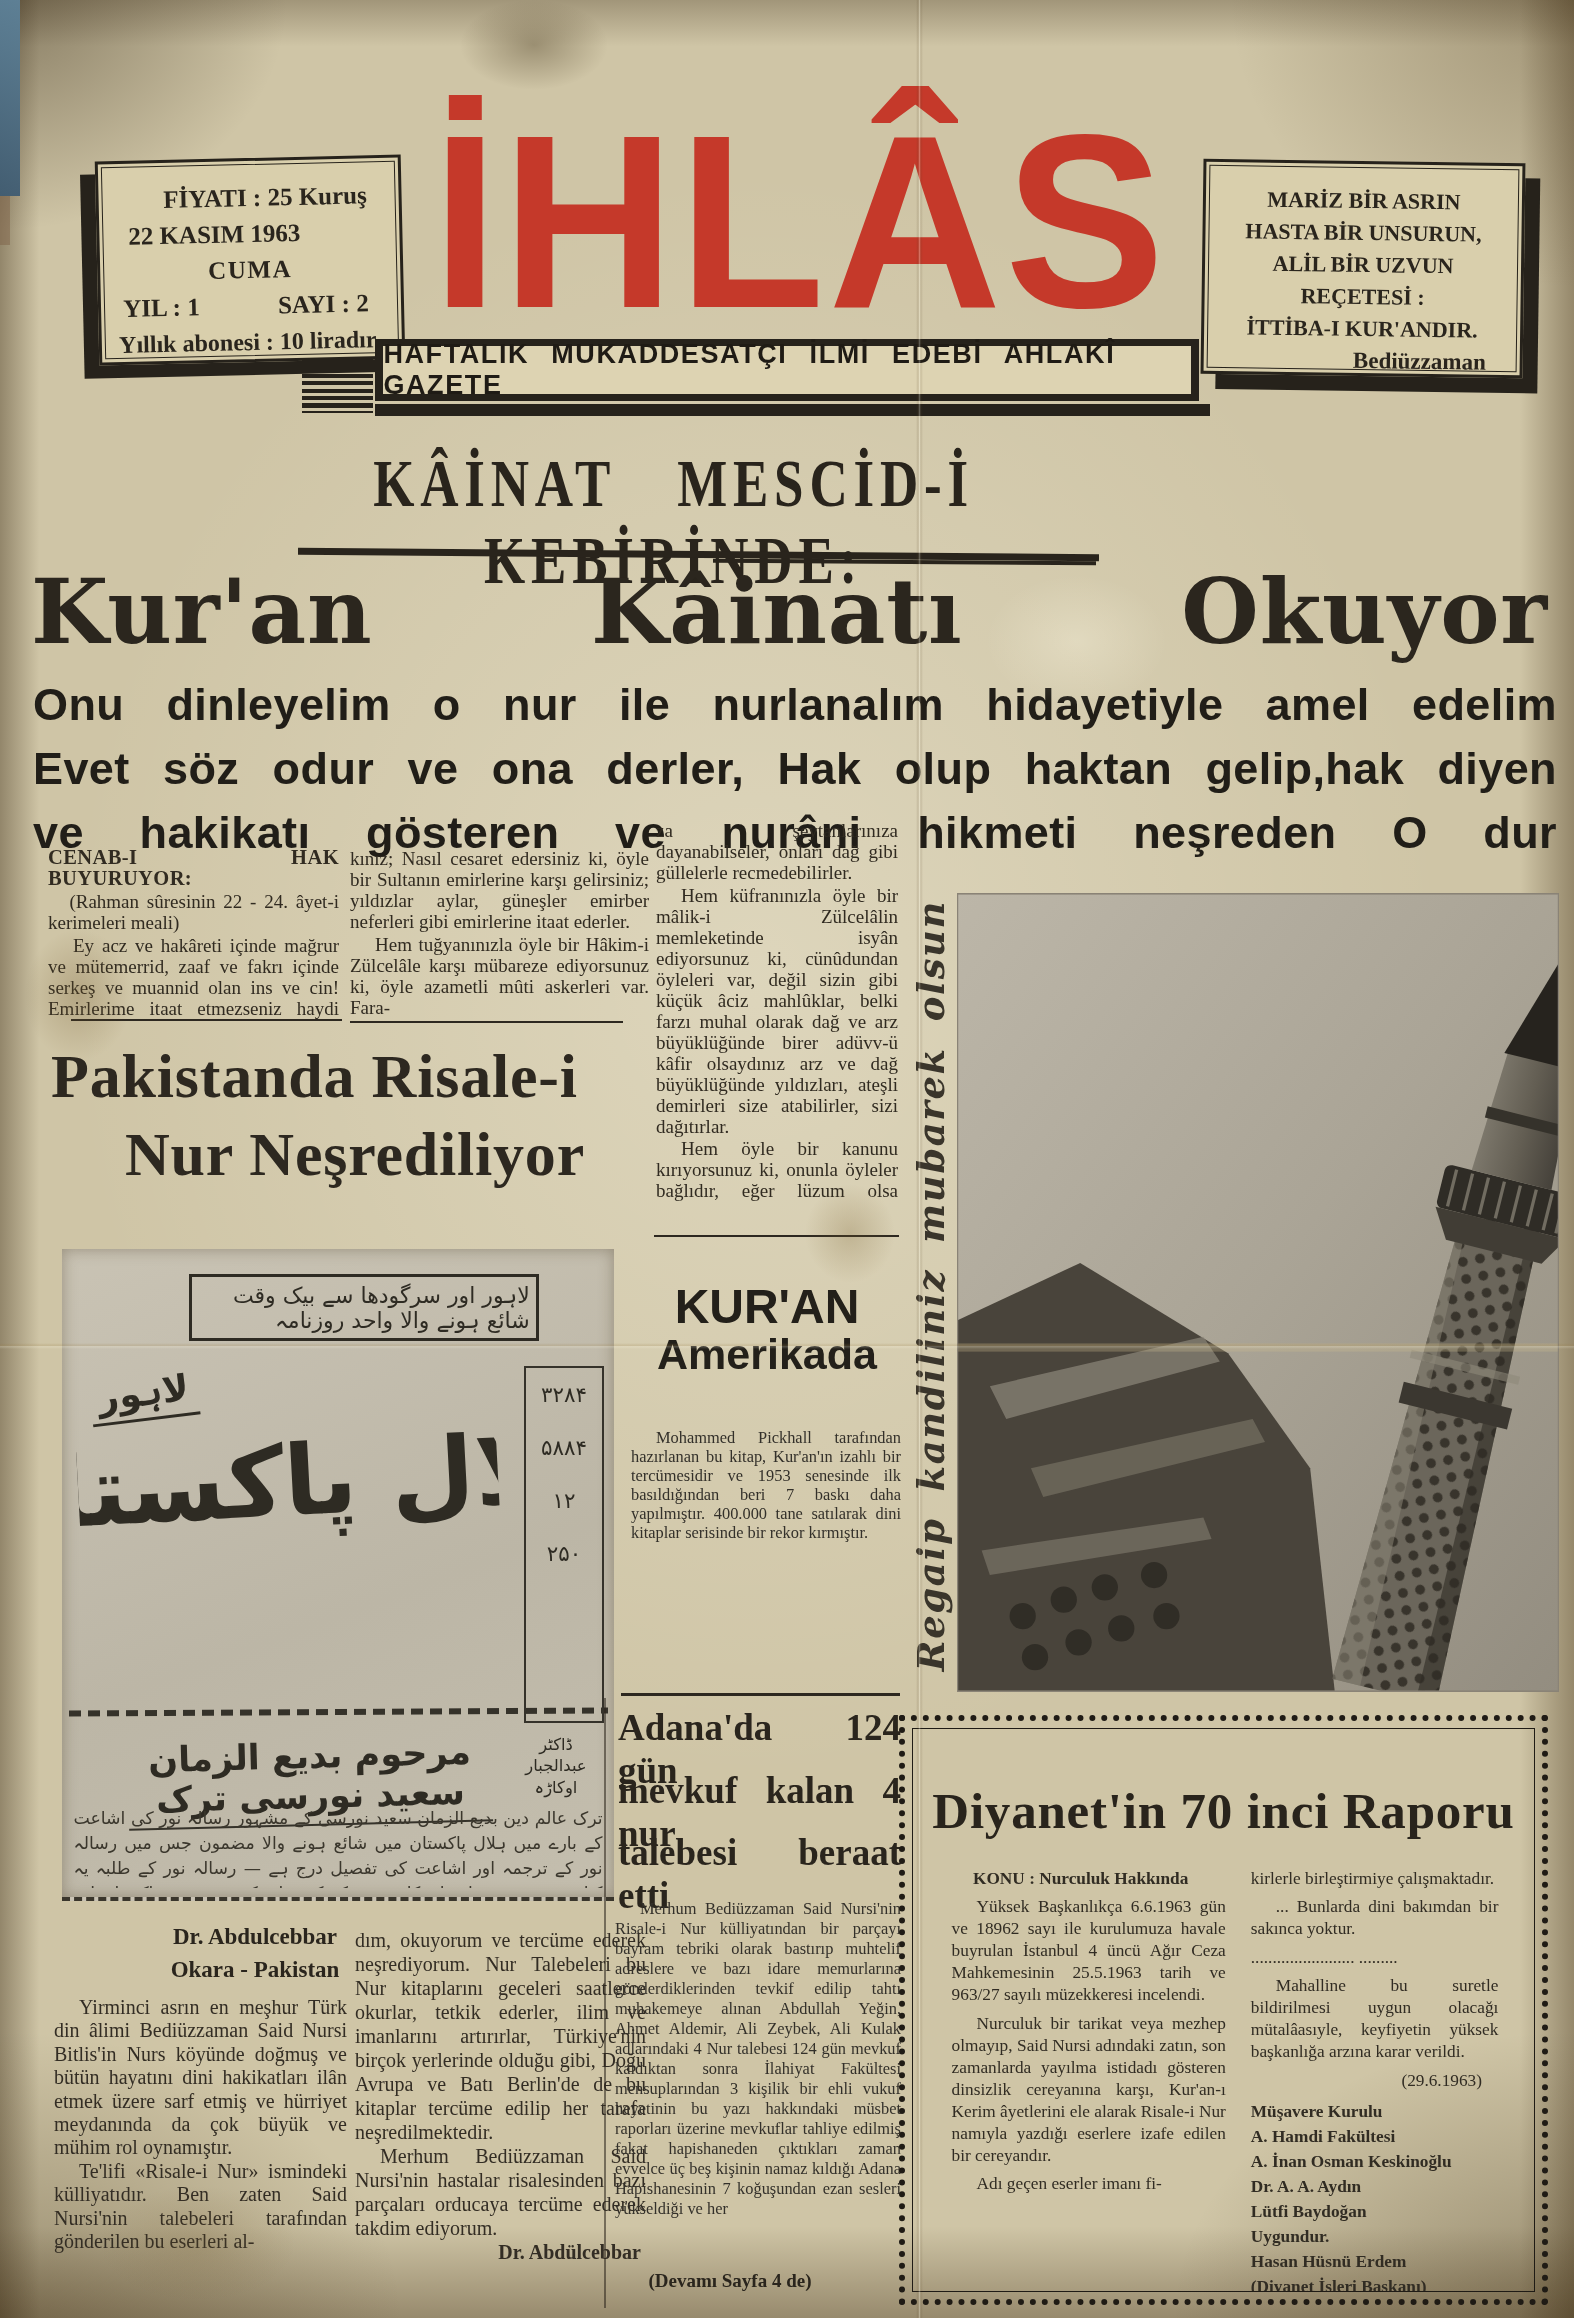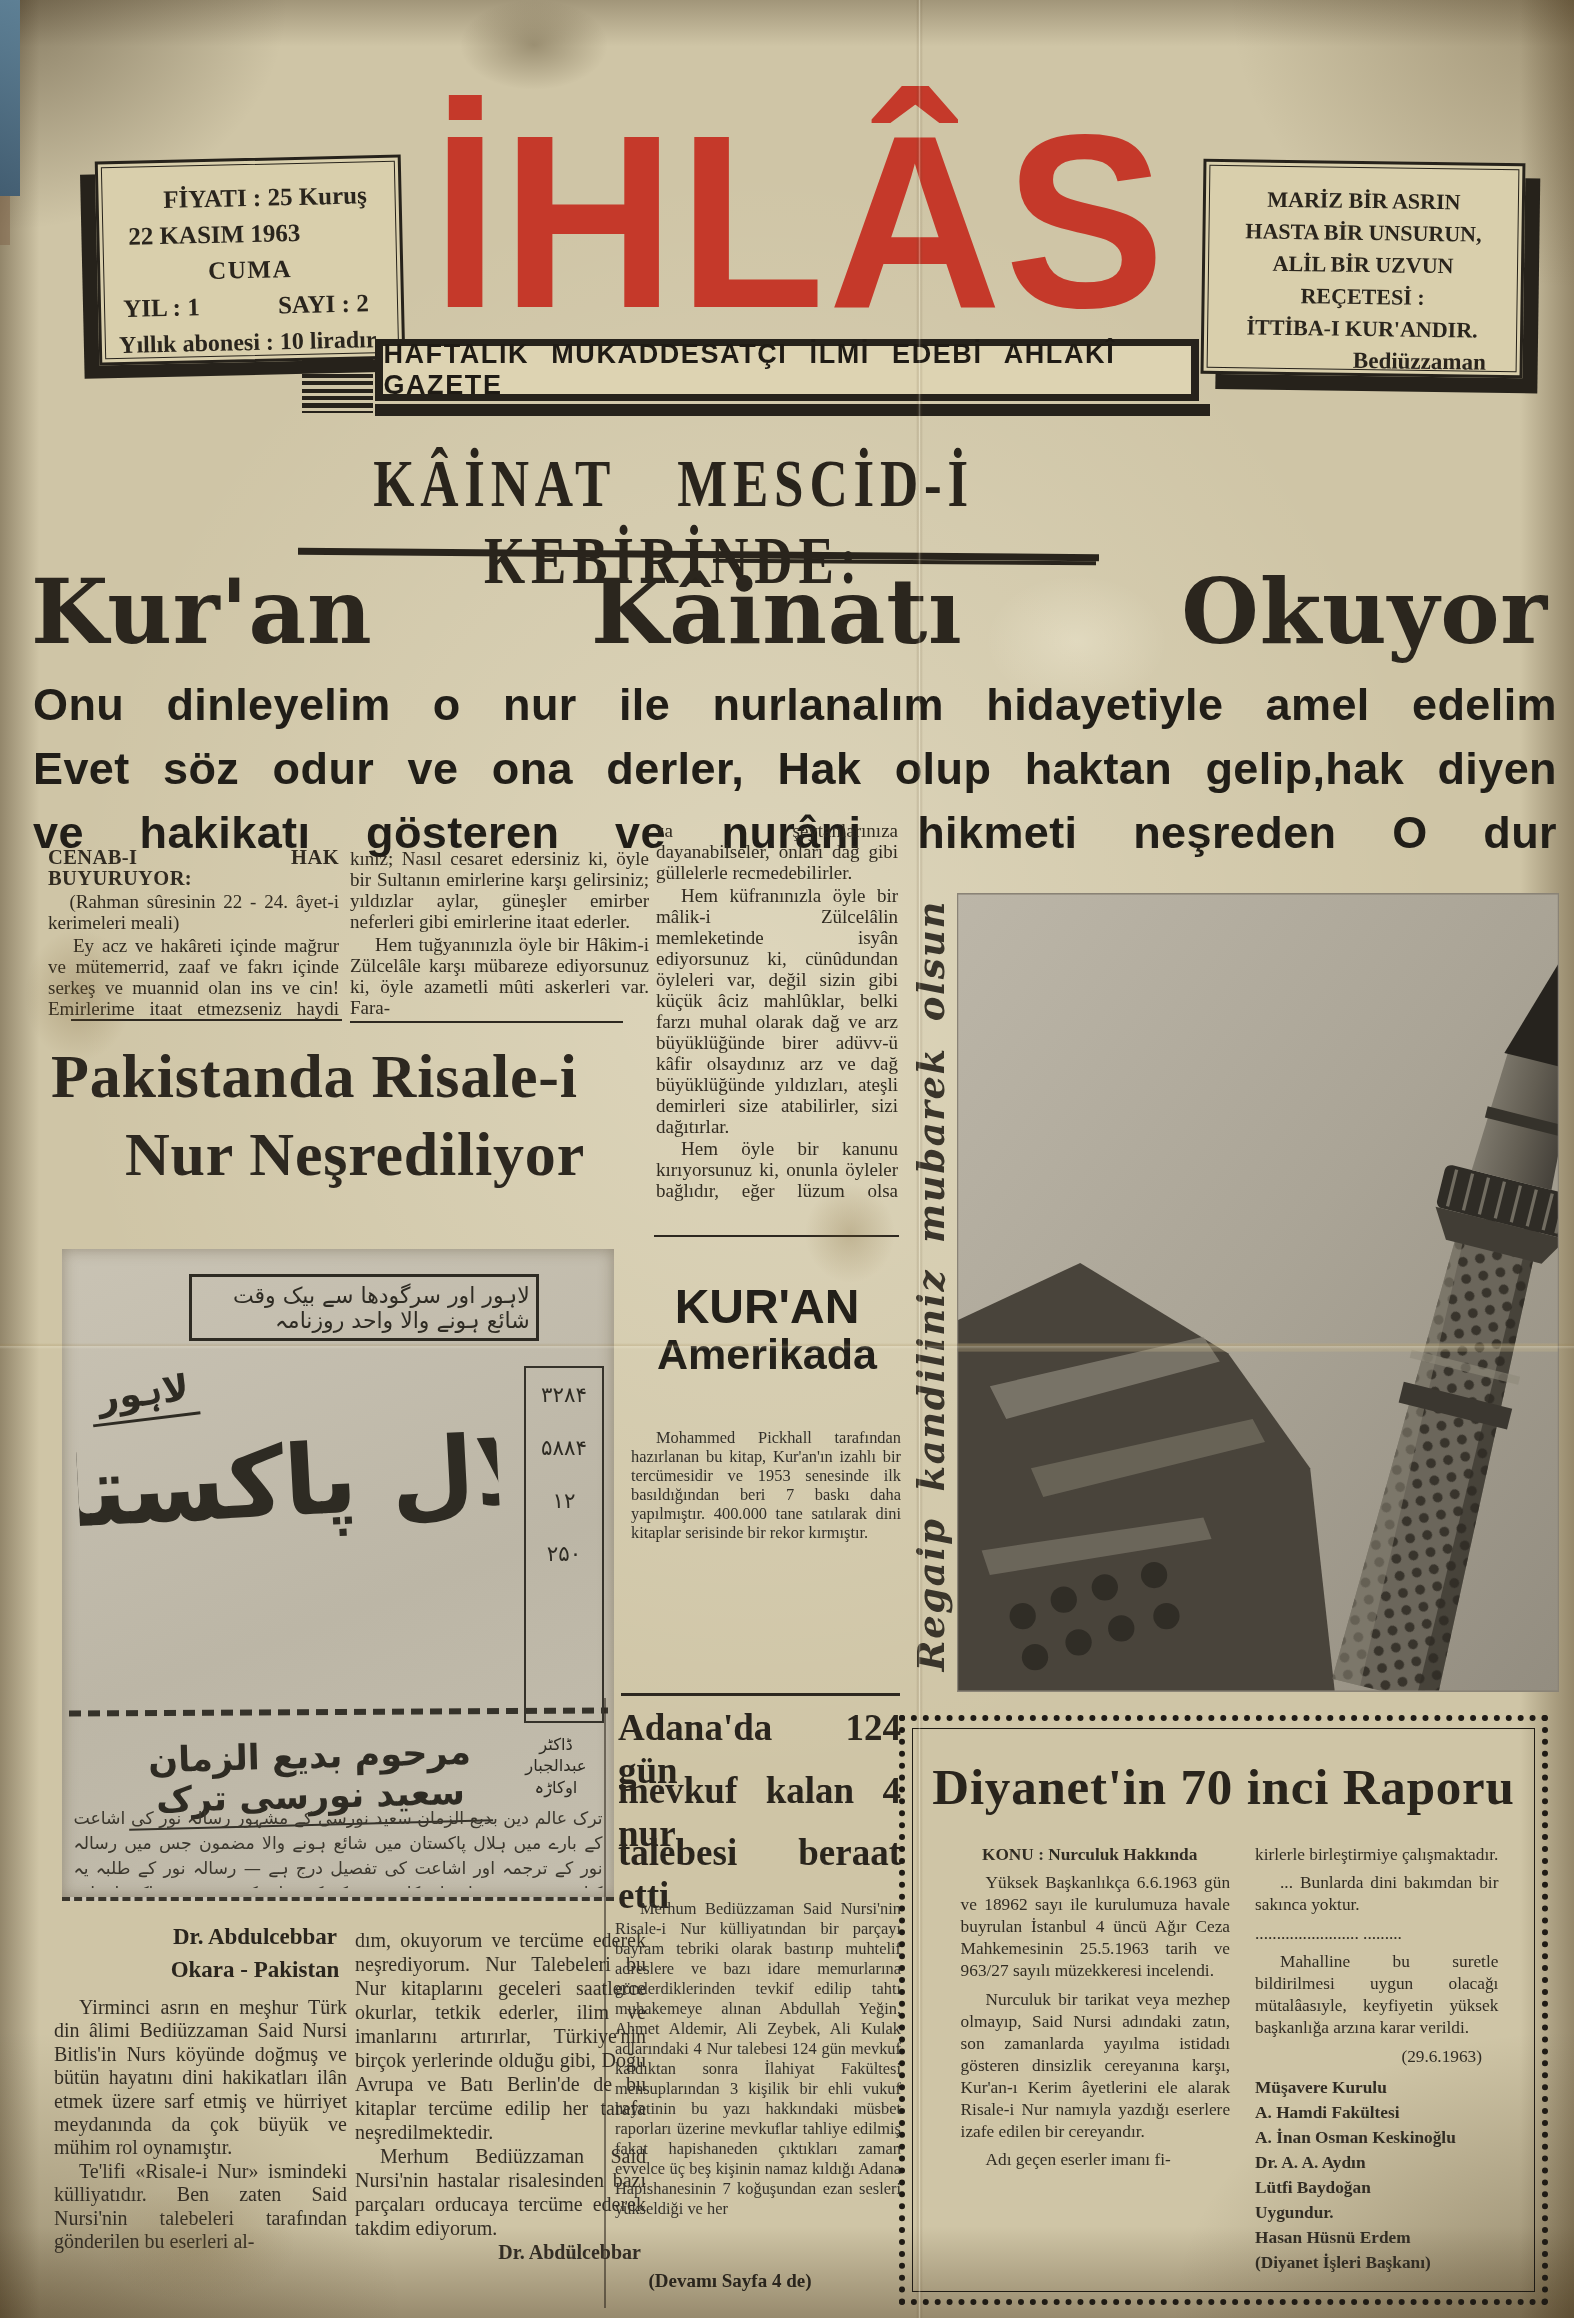--- a/index.html
+++ b/index.html
@@ -109,25 +109,25 @@
   #adcont{left:587px;top:2270px;width:286px;text-align:center;font-weight:bold;font-size:19px;}
   #advrule{left:604px;top:1698px;width:1.6px;height:610px;background:rgba(43,37,28,.55);}
   
   #photocap{left:909px;top:1672px;width:773px;transform:rotate(-90deg);transform-origin:0 0;
     font-family:"DejaVu Serif",serif;font-style:italic;font-weight:bold;font-size:37px;letter-spacing:1.6px;
     word-spacing:11.5px;color:#3a352b;text-align:center;}
   #photo{left:957px;top:893px;width:602px;height:799px;background:#a8a294;}
   
   #diyanet{left:899px;top:1715px;width:649px;height:590px;box-sizing:border-box;border:6.6px dotted #1f1b15;padding:6.6px;}
   #diyanet .d-inner{border:1.6px solid #1f1b15;width:100%;height:100%;box-sizing:border-box;position:relative;overflow:hidden;}
-  #d-title{margin-top:29px;text-align:center;font-weight:bold;font-size:51px;letter-spacing:0.8px;color:#29241c;}
+  #d-title{margin-top:53px;text-align:center;font-weight:bold;font-size:51px;letter-spacing:0.8px;color:#29241c;}
   #d-cols{display:flex;gap:25px;padding:28px 36px 0 39px;}
   .d-col{font-size:17.3px;line-height:22px;text-align:justify;color:#312c23;}
   .d-col p{margin:0 0 6.6px 0;}
-  #d-left{width:289px;margin-left:9px;}
+  #d-left{width:289px;}
   #d-right{width:261px;}
   .d-konu{font-weight:bold;text-indent:21.4px;}
   .d-date{text-align:right;padding-right:16.4px;}
   .d-name{text-align:left;font-weight:bold;line-height:25px;}
   
   .artifact{pointer-events:none;}
   #edgeblue{left:0;top:0;width:20px;height:196px;background:linear-gradient(180deg,#5d839c,#3c5a72);opacity:.92;}
   #edgeblue2{left:0;top:196px;width:10px;height:49px;background:#7d6247;opacity:.5;}
   #vcrease{left:916px;top:0;width:6.6px;height:2319px;
     background:linear-gradient(90deg,rgba(80,60,30,0) 0,rgba(80,60,30,.16) 30%,rgba(255,252,235,.28) 50%,rgba(80,60,30,.14) 70%,rgba(80,60,30,0) 100%);}

